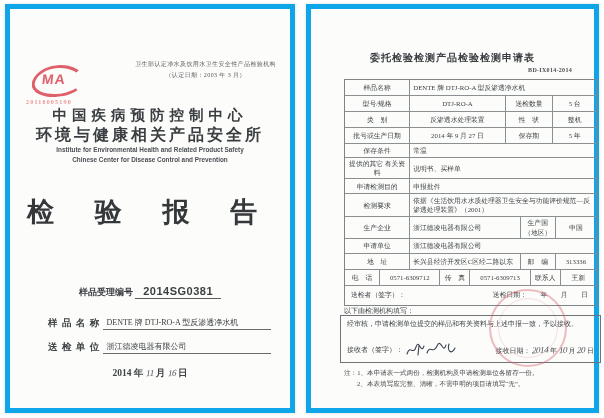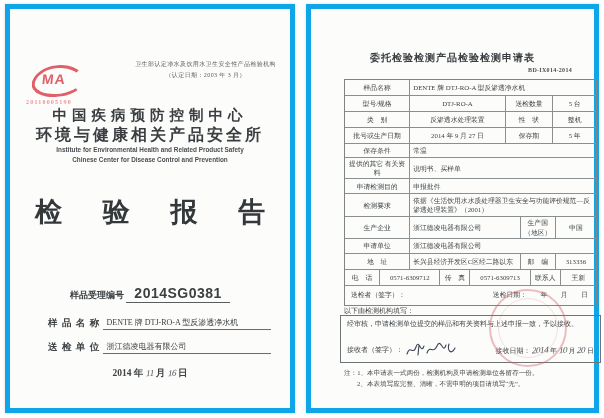--- a/index.html
+++ b/index.html
@@ -22,26 +22,26 @@
             font-family:"Liberation Sans",sans-serif; }
   .cma-num { position:absolute; left:16px; top:90px; font-size:6px; color:#ef9198;
              font-weight:bold; letter-spacing:1.2px; }
   .org-cn1 { position:absolute; top:97px; width:100%; text-align:center; font-size:14.5px;
              font-weight:bold; letter-spacing:5px; color:#3a3e41; }
   .org-cn2 { position:absolute; top:116px; width:100%; text-align:center; font-size:16px;
              font-weight:bold; letter-spacing:3px; color:#3a3e41; }
   .org-en { position:absolute; top:136px; width:100%; text-align:center; font-size:6.4px;
             font-weight:bold; color:#4a4e52; line-height:1.55;
             font-family:"Liberation Sans",sans-serif; }
-  .report-title { position:absolute; top:185px; width:100%; text-align:center;
+  .report-title { position:absolute; top:185px; width:100%; text-align:left;
                   font-size:27px; font-weight:bold; color:#34383b;
                   letter-spacing:17px; text-indent:17px; }
   .sample-no { position:absolute; top:276px; width:100%; text-align:center; font-size:9px;
                font-weight:bold; color:#3c4043; }
-  .sample-no .val { font-size:14px; border-bottom:1.5px solid #5a5d60;
+  .sample-no .val { font-size:11px; border-bottom:1.5px solid #5a5d60;
                     padding:0 8px 1px 8px; font-weight:bold; letter-spacing:.5px;
                     font-family:"Liberation Sans",sans-serif; }
   .field-row { position:absolute; left:38px; font-size:9.5px; color:#3c4043; }
   .field-row .lab { font-weight:bold; letter-spacing:1px; }
   .field-row .val { display:inline-block; width:168px; border-bottom:1px solid #6a6d70;
                     font-size:8px; padding:0 0 1px 4px; vertical-align:bottom; }
   .date-line { position:absolute; top:358px; width:100%; text-align:center;
                font-size:9.5px; font-weight:bold; color:#3f4346; }
   .hand { display:inline-block; transform:skewX(-14deg) rotate(-4deg); color:#55565e;
           font-weight:normal; font-size:9px; letter-spacing:-.5px; }

